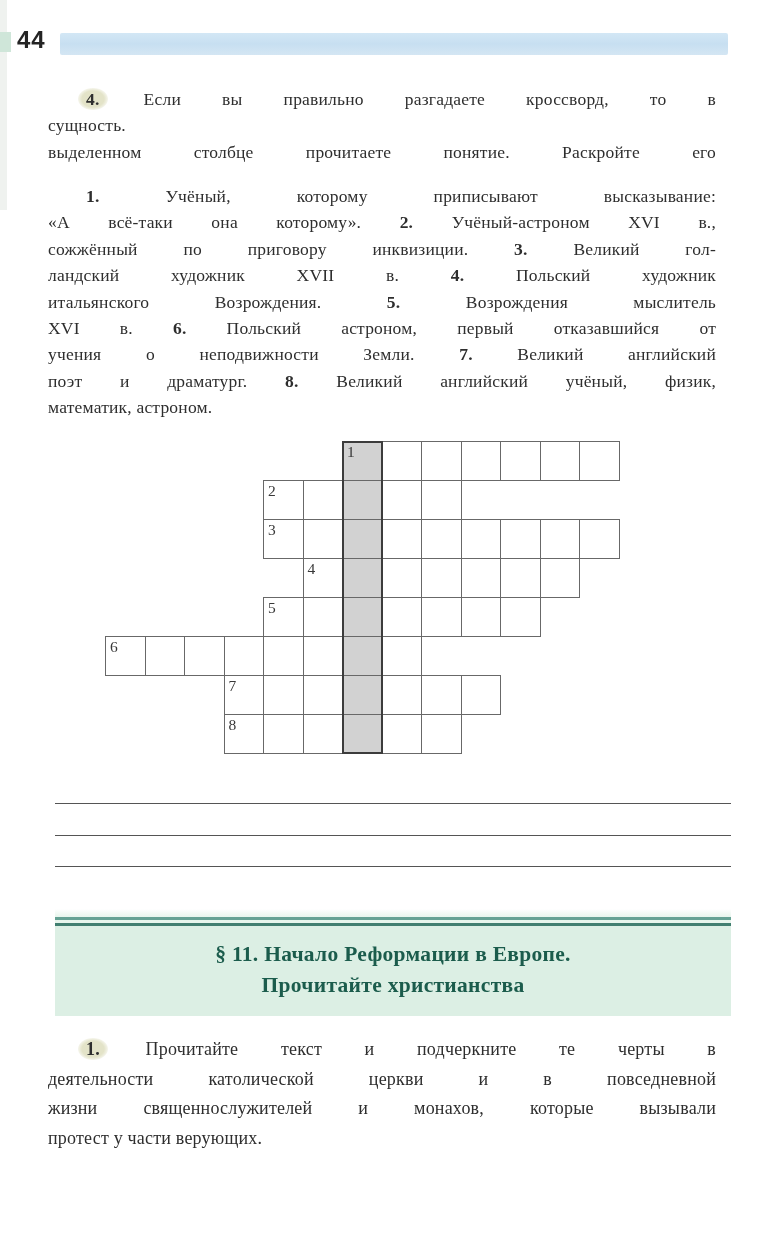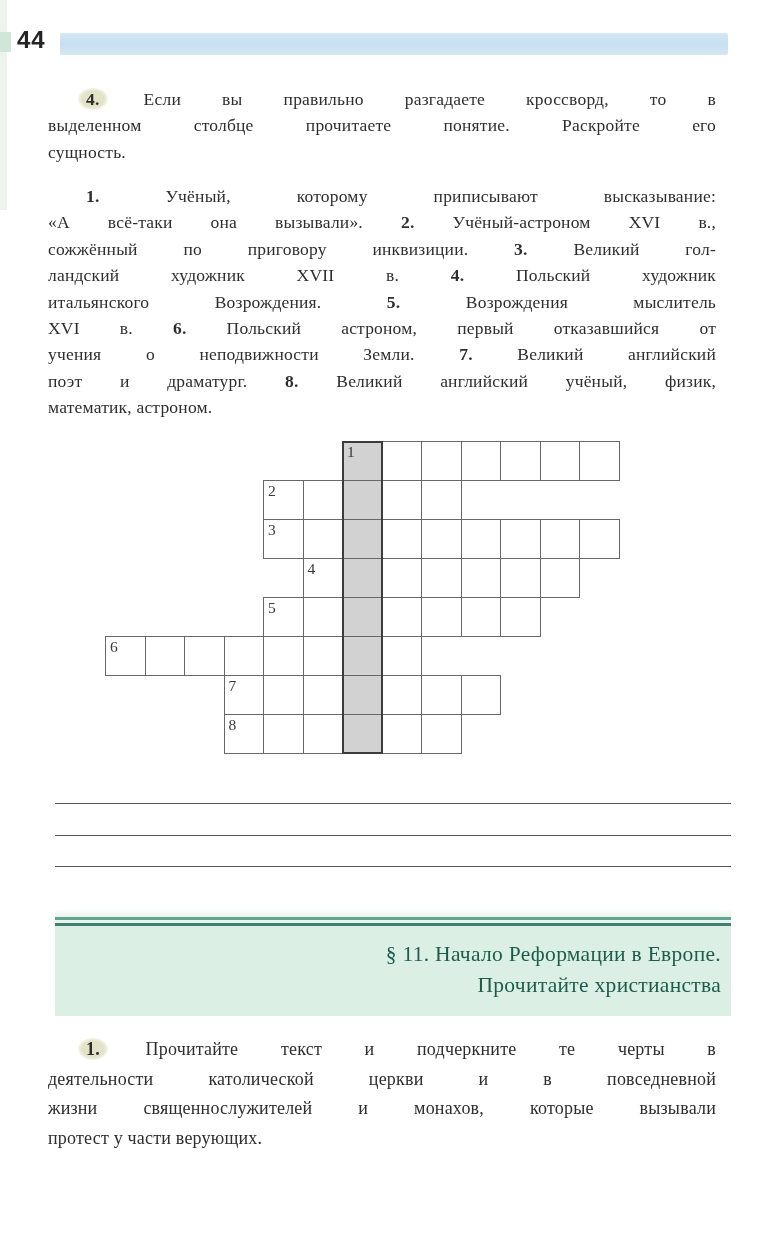--- a/index.html
+++ b/index.html
@@ -50,42 +50,42 @@
 
   .answers { position:absolute; left:55px; top:803px; width:676px; height:75px; }
   .answer-line { position:absolute; left:0; width:100%; height:0; border-top:1.7px solid var(--answer-line,#555555); }
 
   .section-box { position:absolute; left:55px; top:909px; width:676px; }
   .rule-pre  { height:8px; background:linear-gradient(180deg, rgba(233,247,239,0) 0%, #e7f5ec 100%); }
   .rule-light{ height:3px;  background:var(--rule-light,#66a294); }
   .rule-gap  { height:2.5px; background:#e7f5ec; }
   .rule-dark { height:3.5px; background:var(--rule-dark,#417f70); }
   .section-body {
-    background:var(--section-bg,#dcefe4); padding:13px 10px 15px; text-align:right;
-    color:var(--section-text,#1b5c4c); font-weight:normal; font-size:21.5px; line-height:31px;
+    background:var(--section-bg,#dcefe4); padding:13px 10px 15px; text-align:center;
+    color:var(--section-text,#1b5c4c); font-weight:bold; font-size:21.5px; line-height:31px;
     letter-spacing:0.3px;
   }
 </style>
 </head>
 <body>
 
 <div class="page">
   <div class="edge-strip"></div>
   <div class="page-tab"></div>
   <div class="page-number">44</div>
   <div class="header-bar"></div>
 
   <div class="para task4">
       <div class="line indent"><span class="num hl">4.</span><span> Если вы правильно разгадаете кроссворд, то в</span></div>
+      <div class="line last"><span>сущность.</span></div>
       <div class="line"><span>выделенном столбце прочитаете понятие. Раскройте его</span></div>
-      <div class="line last"><span>сущность.</span></div>
     </div>
   <div class="para clues">
       <div class="line indent"><span class="num">1.</span><span> Учёный, которому приписывают высказывание:</span></div>
-      <div class="line"><span>«А всё-таки она вызывали». </span><span class="num">2.</span><span> Учёный-астроном XVI в.,</span></div>
+      <div class="line"><span>«А всё-таки она которому». </span><span class="num">2.</span><span> Учёный-астроном XVI в.,</span></div>
       <div class="line"><span>сожжённый по приговору инквизиции. </span><span class="num">3.</span><span> Великий гол-</span></div>
       <div class="line"><span>ландский художник XVII в. </span><span class="num">4.</span><span> Польский художник</span></div>
       <div class="line"><span>итальянского Возрождения. </span><span class="num">5.</span><span> Возрождения мыслитель</span></div>
       <div class="line"><span>XVI в. </span><span class="num">6.</span><span> Польский астроном, первый отказавшийся от</span></div>
       <div class="line"><span>учения о неподвижности Земли. </span><span class="num">7.</span><span> Великий английский</span></div>
       <div class="line"><span>поэт и драматург. </span><span class="num">8.</span><span> Великий английский учёный, физик,</span></div>
       <div class="line last"><span>математик, астроном.</span></div>
     </div>
 
   <div class="crossword" style="width: 515.5px; height: 314px;">

